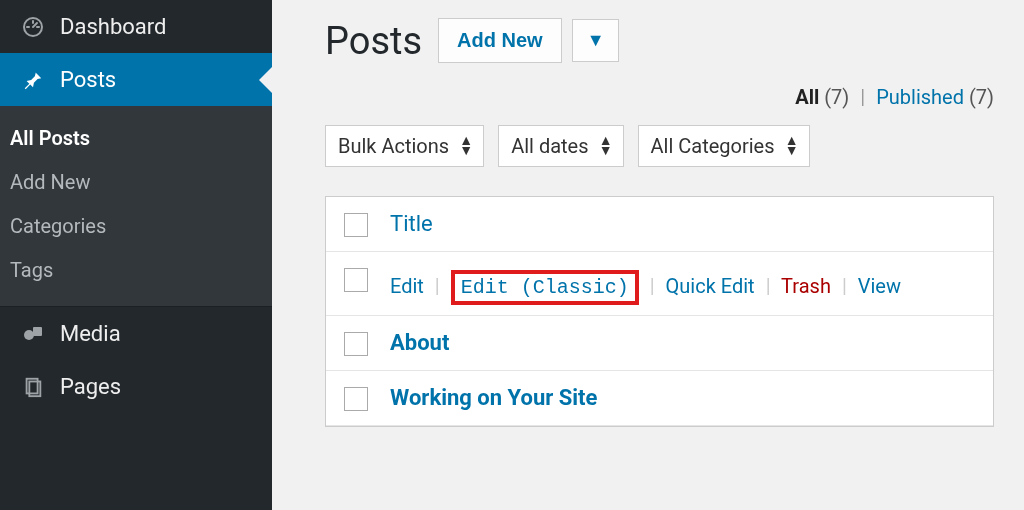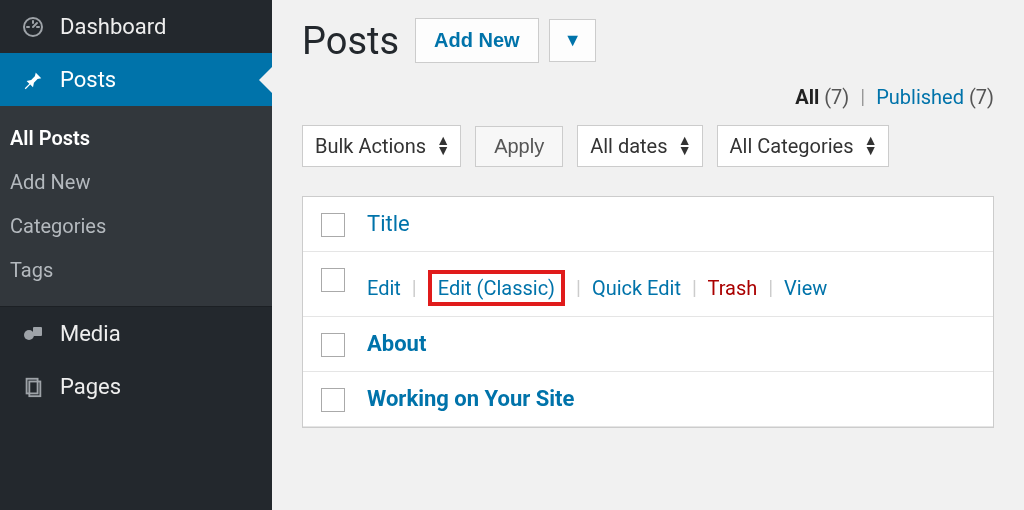--- a/index.html
+++ b/index.html
@@ -4,21 +4,21 @@
 <style>
   * { box-sizing: border-box; margin: 0; padding: 0; }
   html, body {
     font-family: -apple-system, BlinkMacSystemFont, "Segoe UI", Roboto, sans-serif;
     background: #f1f1f1;
     color: #333;
     width: 1024px;
     height: 510px;
     overflow: hidden;
   }
-  .wrap { display: flex; width: 100%; height: 100%; }
+  .wrap { display: flex; width: 100%; height: 100%; gap: 23px; }
 
   
   .sidebar {
     width: 272px;
     background: #23282d;
     color: #eee;
     flex-shrink: 0;
     overflow: hidden;
   }
   .side-item {
@@ -186,20 +186,21 @@
     color: #0073aa;
     cursor: pointer;
   }
   .row-actions .act.trash { color: #a00; }
   .row-actions .sep { color: #ccc; margin: 0 6px; }
   .hl {
     display: inline-block;
     border: 4px solid #e01b1b;
     padding: 2px 6px;
     margin: -4px 0;
+    font-family: Liberation Mono, monospace;
   }
 </style>
 </head>
 <body>
 
 <div class="wrap">
 
   <div class="sidebar">
     <div class="side-item">
       <span class="icn">
@@ -262,21 +263,20 @@
       <span class="cnt">(7)</span>
       <span class="pipe">|</span>
       <a><span>Published</span> <span class="cnt">(7)</span></a>
     </div>
 
     <div class="filters">
       <div class="select">
         <span>Bulk Actions</span>
         <span class="sort">▲<br>▼</span>
       </div>
-      <button class="btn-apply">Apply</button>
       <div class="select">
         <span>All dates</span>
         <span class="sort">▲<br>▼</span>
       </div>
       <div class="select">
         <span>All Categories</span>
         <span class="sort">▲<br>▼</span>
       </div>
     </div>
 

